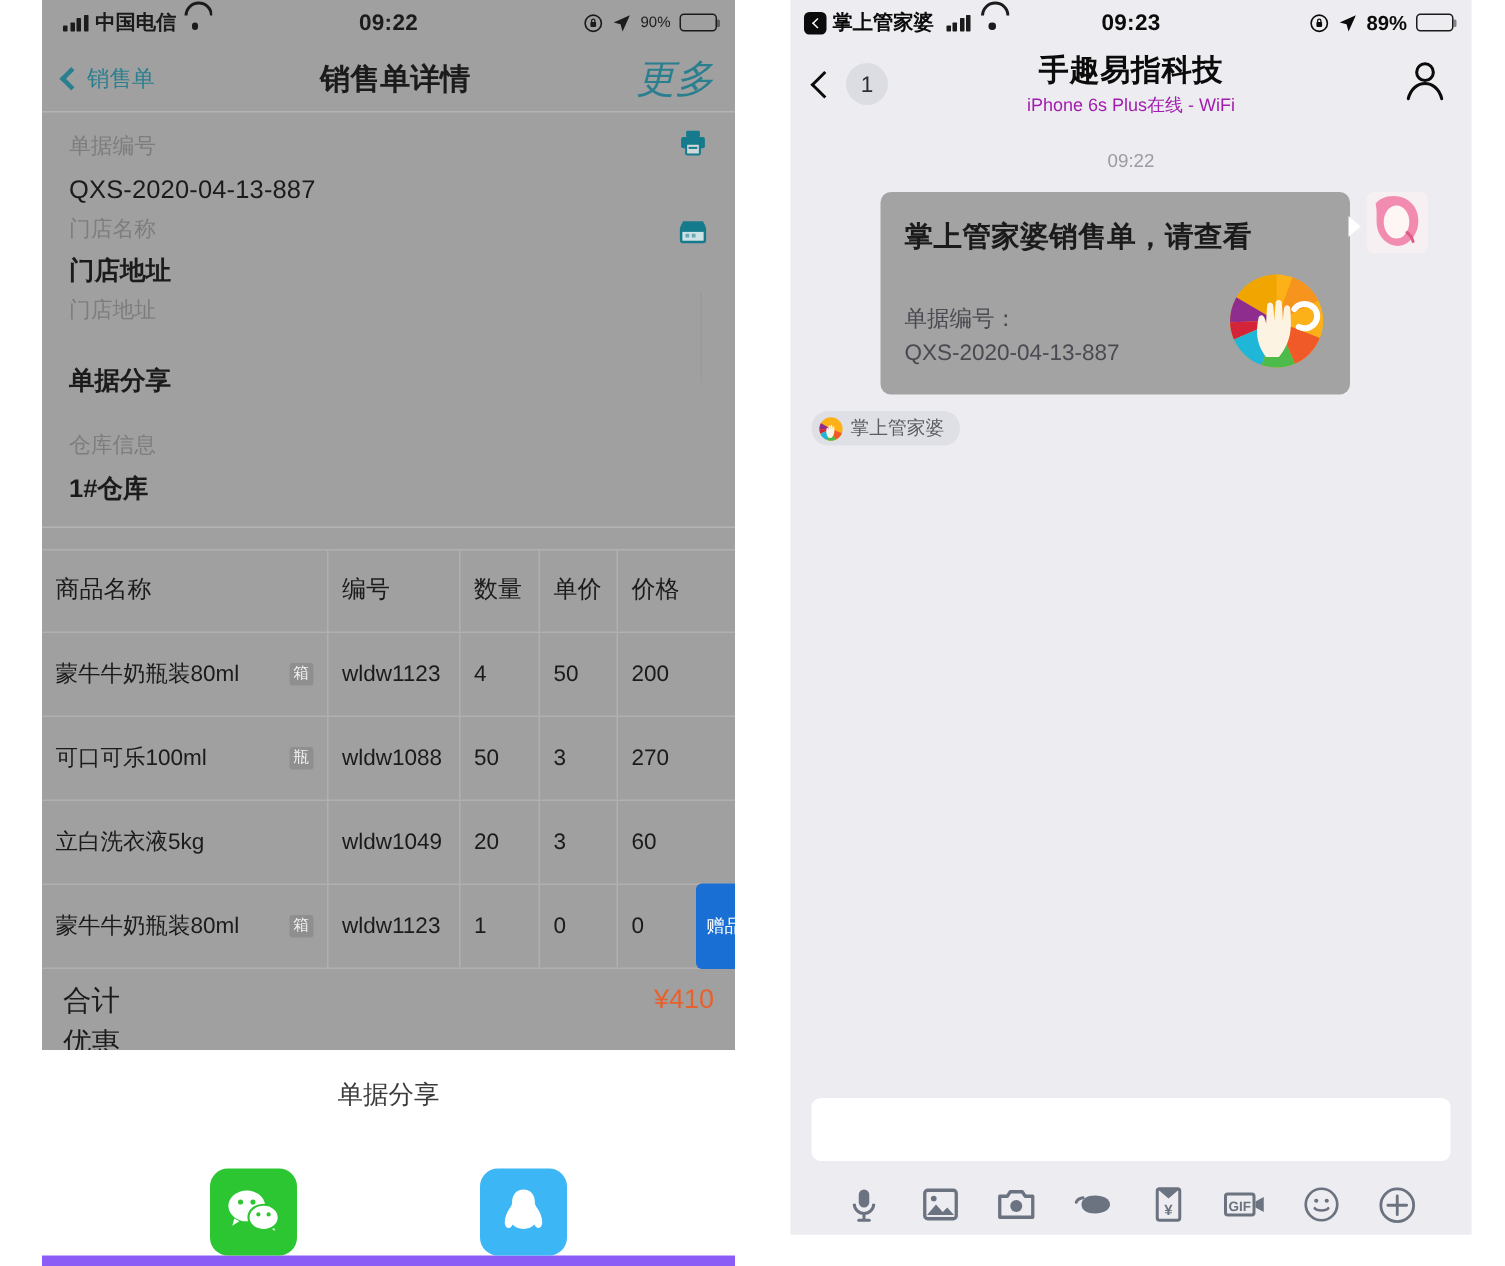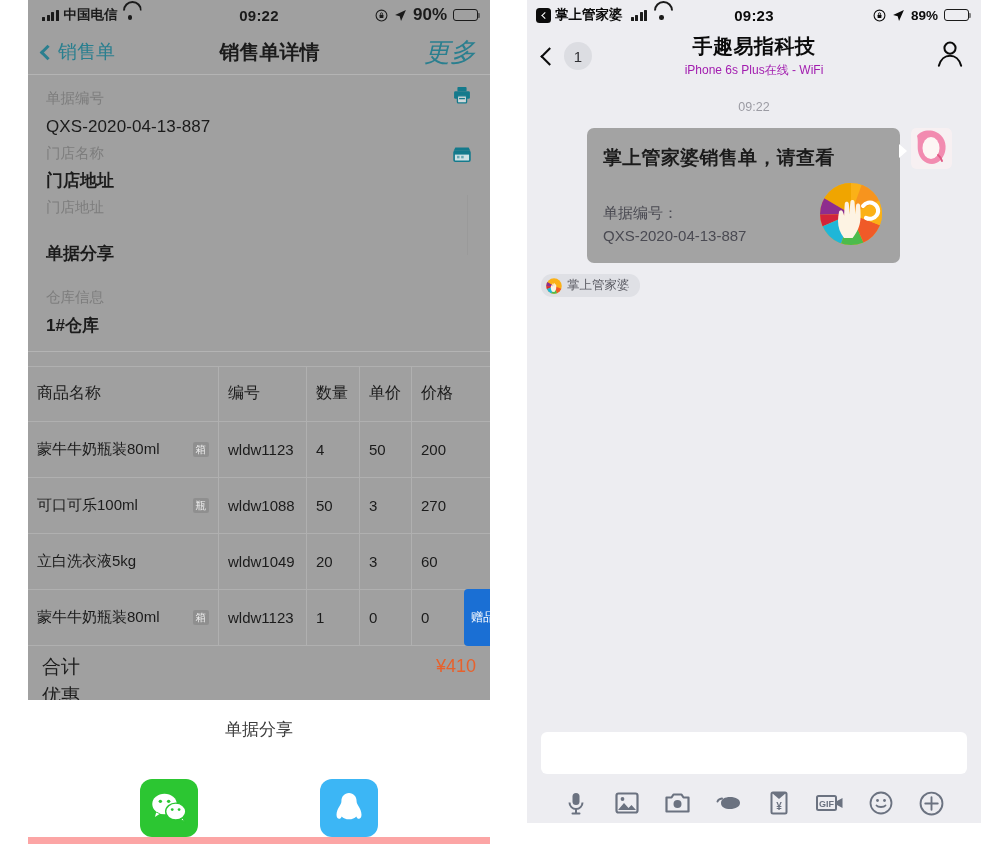--- a/index.html
+++ b/index.html
@@ -8,21 +8,21 @@
     background: #ffffff;
     font-family: "Liberation Sans", "DejaVu Sans", sans-serif;
     overflow: hidden;
   }
   .stage { position: relative; width: 1003px; height: 844px; background:#fff; }
 
   
   .phone-left {
     position: absolute; left: 28px; top: 0px;
     width: 462px; height: 844px;
-    background: #fca5a5; overflow: hidden;
+    background: #8b5cf6; overflow: hidden;
   }
   .dimmed { background: #a0a0a0; }
 
   .statusbar {
     height: 30px; display: flex; align-items: center;
     padding: 0 12px 0 14px; font-size: 14px; font-weight: 700;
     color: #1b1b1b; position: relative;
   }
   .sb-left { display:flex; align-items:center; gap:5px; }
   .sb-center { position:absolute; left:0; right:0; text-align:center;
@@ -52,21 +52,21 @@
   .battery .fill { height:100%; background:#1b1b1b; border-radius:1px; }
   .battery::after{ content:""; position:absolute; right:-3.4px; top:3.4px; width:2px;
     height:5px; background:#1b1b1b; border-radius:0 1px 1px 0; opacity:.5; }
   .loc-arrow { width:13px; height:13px; }
   .lock-ic { width:13px; height:13px; }
 
   .navbar {
     height: 44px; display:flex; align-items:center; justify-content:space-between;
     padding: 0 14px; color:#2a7f8f;
   }
-  .nav-back { display:flex; align-items:center; gap:2px; font-size:19px;
+  .nav-back { display:flex; align-items:center; gap:2px; font-size:15px;
     color:#2a7f8f; font-weight:400;}
   .nav-title { font-size:20px; font-weight:700; color:#1b1b1b; }
   .nav-more { font-size:26px; color:#2a7f8f;font-style:italic; }
   .chev { display:inline-block; width:11px; height:11px;
     border-left:3px solid #2a7f8f; border-bottom:3px solid #2a7f8f;
     transform: rotate(45deg); margin-right:3px; }
 
   .sep-line { height:1px; background:#b4b4b4; }
 
   .info-card { padding: 10px 18px 12px 18px; position:relative; }
@@ -181,21 +181,21 @@
         <div class="sb-center">09:22</div>
         <div class="sb-right">
           <svg class="lock-ic" viewBox="0 0 24 24">
             <circle cx="12" cy="12" r="10" fill="none" stroke="#1b1b1b" stroke-width="2"></circle>
             <rect x="8.5" y="10.5" width="7" height="6" rx="1" fill="#1b1b1b"></rect>
             <path d="M10 10.5V9a2 2 0 014 0v1.5" fill="none" stroke="#1b1b1b" stroke-width="1.6"></path>
           </svg>
           <svg class="loc-arrow" viewBox="0 0 24 24">
             <path d="M22 2L2 11l8.5 2.2L13 22z" fill="#1b1b1b"></path>
           </svg>
-          <span style="font-size:17px;font-weight:700">90%</span>
+          <span style="font-size:10px;font-weight:400">90%</span>
           <span class="battery"><span class="fill"></span></span>
         </div>
       </div>
 
       <div class="navbar">
         <div class="nav-back">
           <span class="chev"></span>
           <span>销售单</span>
         </div>
         <div class="nav-title">销售单详情</div>

